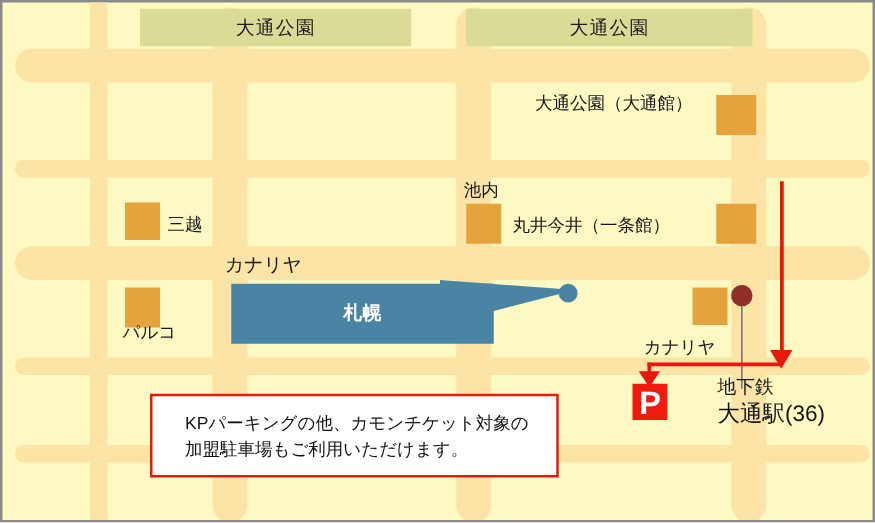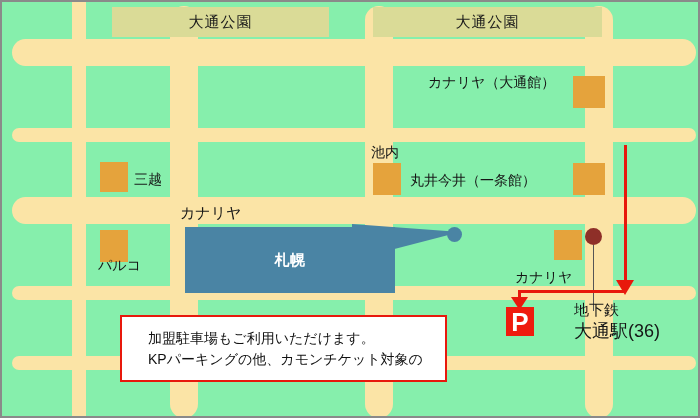--- a/index.html
+++ b/index.html
@@ -1,18 +1,18 @@
 <!DOCTYPE html>
 <html><head>
 <meta charset="utf-8">
 <style>
   html,body{margin:0;padding:0;background:#fff;}
   body{font-family:"Liberation Sans","DejaVu Sans",sans-serif;}
   #map{
-    position:relative;width:700px;height:418px;background:#86efac;
+    position:relative;width:700px;height:418px;background:#fef9c3;
     box-sizing:border-box;border:2px solid #8a8a8a;overflow:hidden;
   }
   .road{position:absolute;background:#fbe4a6;border-radius:14px;}
   .road.thin{border-radius:7px;}
   .park{position:absolute;background:#dadb97;display:flex;align-items:center;justify-content:center;}
   .park-label{font-size:15px;color:#1a1a1a;letter-spacing:1px;font-weight:400;}
   .bldg{position:absolute;background:#e5a33c;}
   .lbl{position:absolute;font-size:14px;color:#151515;white-space:nowrap;line-height:1.1;}
 
   .callout{position:absolute;background:#4a84a4;color:#ffffff;
@@ -53,21 +53,21 @@
   <div class="road thin" style="left:10px;top:354px;width:684px;height:14px;"></div>
 
   <div class="park" style="left:110px;top:5px;width:217px;height:30px;">
     <span class="park-label">大通公園</span>
   </div>
   <div class="park" style="left:371px;top:5px;width:229px;height:30px;">
     <span class="park-label">大通公園</span>
   </div>
 
   <div class="bldg" style="left:571px;top:74px;width:32px;height:32px;"></div>
-  <div class="lbl" style="left:426px;top:73px;">カナリヤ（大通館）</div>
+  <div class="lbl" style="left:426px;top:73px;">大通公園（大通館）</div>
 
   <div class="bldg" style="left:371px;top:161px;width:28px;height:32px;"></div>
   <div class="lbl" style="left:369px;top:143px;">池内</div>
 
   <div class="bldg" style="left:571px;top:161px;width:32px;height:32px;"></div>
   <div class="lbl" style="left:408px;top:171px;">丸井今井（一条館）</div>
 
   <div class="bldg" style="left:98px;top:160px;width:28px;height:30px;"></div>
   <div class="lbl" style="left:132px;top:170px;">三越</div>
 
@@ -75,21 +75,21 @@
   <div class="lbl" style="left:96px;top:256px;">パルコ</div>
 
   <div class="bldg" style="left:552px;top:228px;width:28px;height:30px;"></div>
   <div class="lbl" style="left:513px;top:268px;">カナリヤ</div>
 
   <div class="lbl" style="left:178px;top:203px;font-size:15px;">カナリヤ</div>
 
   <svg style="position:absolute;left:350px;top:222px;width:112px;height:46px;overflow:visible;">
     <polygon points="0,0 108,8 0,36" fill="#4a84a4"></polygon>
   </svg>
-  <div class="callout" style="left:183px;top:225px;width:210px;height:66px;">
+  <div class="callout" style="left:183px;top:225px;width:210px;height:48px;">
     <div class="l1">札幌</div>
   </div>
   <div class="callout-dot" style="left:445px;top:225px;"></div>
 
   <div class="subway-dot" style="left:583px;top:226px;"></div>
   <div class="leader" style="left:591px;top:243px;height:66px;"></div>
   <div class="lbl" style="left:572px;top:300px;font-size:15px;">地下鉄</div>
   <div class="lbl" style="left:572px;top:320px;font-size:18px;">大通駅(36)</div>
 
   <div class="route" style="left:622px;top:143px;width:3px;height:138px;"></div>
@@ -102,18 +102,18 @@
   <svg class="arrowhead" style="left:509px;top:295px;width:18px;height:14px;overflow:visible;">
     <polygon points="0,0 17,0 8.5,13" fill="#e8180c"></polygon>
   </svg>
 
   <div class="picon" style="left:504px;top:305px;width:28px;height:29px;">
     <span>P</span>
   </div>
 
   <div class="notice" style="left:118px;top:313px;width:327px;height:67px;">
     <div class="notice-inner">
+      <div>KPパーキングの他、カモンチケット対象の</div>
       <div>加盟駐車場もご利用いただけます。</div>
-      <div>KPパーキングの他、カモンチケット対象の</div>
     </div>
   </div>
 
 </div>
 
 </body></html>

